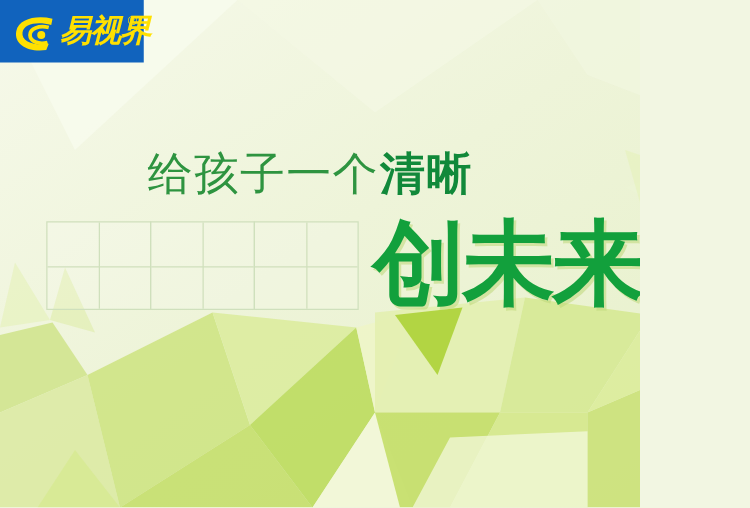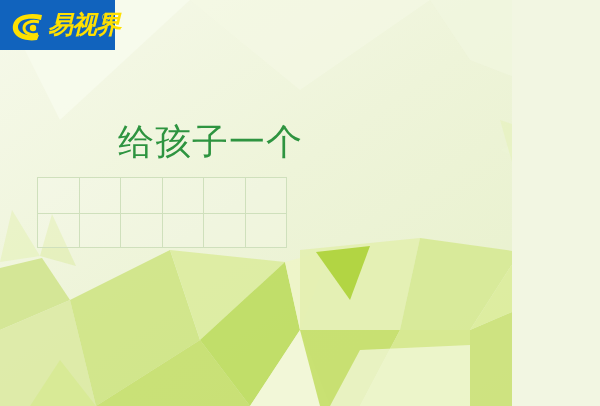--- a/index.html
+++ b/index.html
@@ -35,21 +35,21 @@
     font-size:10px;color:#ffe000;line-height:10px;
   }
 
   
   #tagline{
     position:absolute;left:118px;top:99px;
     height:46px;display:flex;align-items:center;
     white-space:nowrap;
   }
   #tagline .t{
-    font-family:Liberation Serif, serif;
+    font-family:Liberation Mono, monospace;
     font-size:36px;line-height:44px;color:#2e9440;
     letter-spacing:1px;
     margin-top:40px;
   }
   #tagline .hl{
     position:relative;
     font-weight:bold;color:#11893a;
     padding:0 1px;
   }
   
@@ -172,28 +172,33 @@
                L30 23 C18 25 8 21 9 14 C10 7 21 5 32 8 Z" fill="#ffe000"></path>
       <path d="M30 10 C22 8 15 11 15 16 C15 21 22 24 29 22" fill="none" stroke="#ffe000" stroke-width="3"></path>
       <circle cx="24" cy="16" r="3.2" fill="#ffe000"></circle>
     </svg>
     <div id="logo-word">易视界</div>
     <div id="logo-tm">®</div>
   </div>
 
   <div id="tagline">
     <span class="t">给孩子一个</span>
+    <span class="t hl">
+      <span class="mini-grid"></span>
+      <span>清晰</span>
+    </span>
   </div>
 
   <div id="slogan">
     <div id="grid">
       <div class="cell"></div>
       <div class="cell"></div>
       <div class="cell"></div>
     </div>
+    <div id="slogan-b">创未来</div>
   </div>
 
   <svg id="sprout" viewBox="0 0 56 106">
     <defs>
       <linearGradient id="potG" x1="0" y1="0" x2="0" y2="1">
         <stop offset="0%" stop-color="#f0d793"></stop>
         <stop offset="100%" stop-color="#d9ad4e"></stop>
       </linearGradient>
       <linearGradient id="leafG" x1="0" y1="0" x2="0" y2="1">
         <stop offset="0%" stop-color="#6fae3a"></stop>

